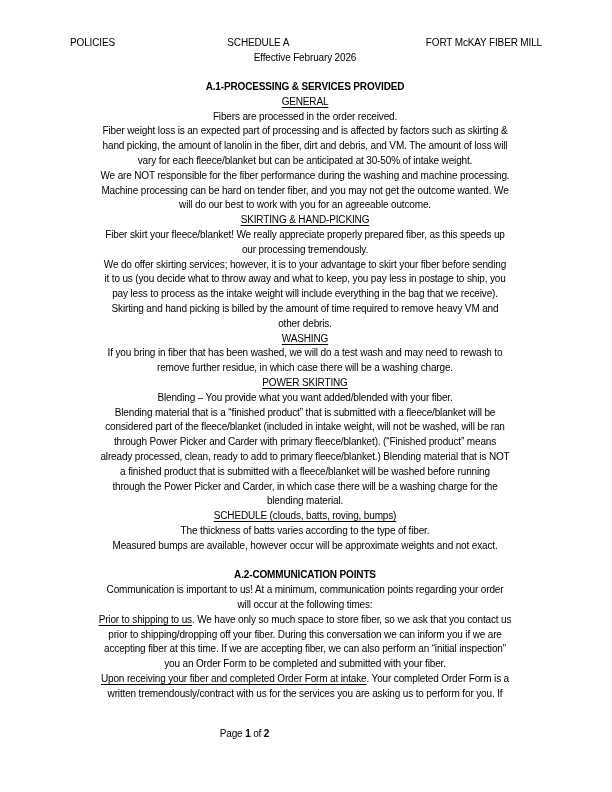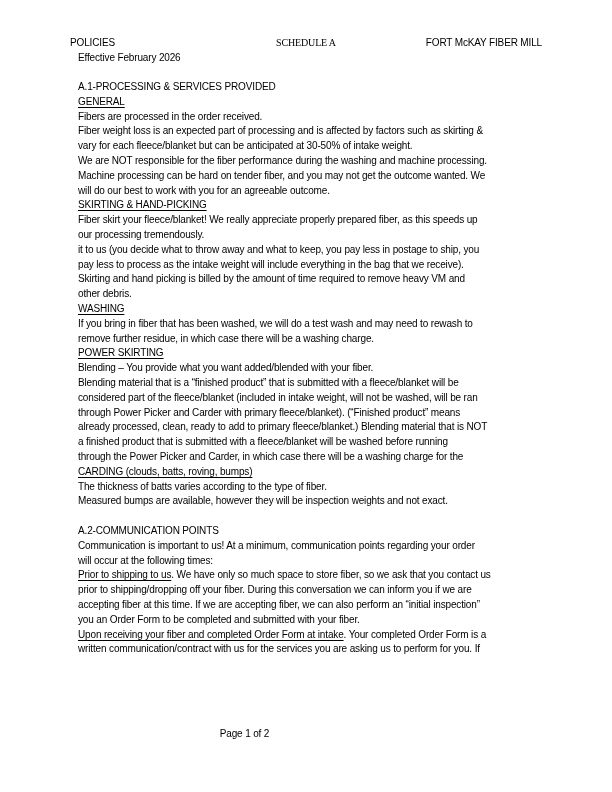--- a/index.html
+++ b/index.html
@@ -16,31 +16,32 @@
   }
   .header-row {
     position: absolute;
     top: 36px;
     left: 70px;
     width: 472px;
     display: flex;
     line-height: 14.8px;
   }
   .header-row .h-left   { flex: 1 1 0; text-align: left;   white-space: nowrap; }
-  .header-row .h-center { flex: 1 1 0; text-align: center; white-space: nowrap; font-family: Liberation Serif, serif; }
+  .header-row .h-center { flex: 1 1 0; text-align: left; white-space: nowrap; }
   .header-row .h-right  { flex: 1 1 0; text-align: right;  white-space: nowrap; }
   .content {
     position: absolute;
     top: 50.5px;
-    left: 78px;
+    left: 69px;
     width: 472px;
     line-height: 14.8px;
+    text-align: center;
   }
   .line { height: 14.8px; white-space: nowrap; }
-  .seg-bold { font-weight: normal; margin-top: 33px; }
+  .seg-bold { font-weight: bold; margin-top: 33px; }
   .seg-underline { text-decoration: underline; text-underline-offset: 2px; text-decoration-thickness: 0.9px; }
   .footer {
     position: absolute;
     top: 727px;
     left: 0;
     width: 489px;
     text-align: center;
     line-height: 14.8px;
   }
 </style>
@@ -54,51 +55,54 @@
     <span class="h-right">FORT McKAY FIBER MILL</span>
   </div>
 
   <div class="content">
       <div class="line"><span>Effective February 2026</span></div>
       <div class="line"></div>
       <div class="line"><span class="seg-bold">A.1-PROCESSING &amp; SERVICES PROVIDED</span></div>
       <div class="line"><span class="seg-underline">GENERAL</span></div>
       <div class="line"><span>Fibers are processed in the order received.</span></div>
       <div class="line"><span>Fiber weight loss is an expected part of processing and is affected by factors such as skirting &amp;</span></div>
+      <div class="line"><span>hand picking, the amount of lanolin in the fiber, dirt and debris, and VM. The amount of loss will</span></div>
       <div class="line"><span>vary for each fleece/blanket but can be anticipated at 30-50% of intake weight.</span></div>
       <div class="line"><span>We are NOT responsible for the fiber performance during the washing and machine processing.</span></div>
       <div class="line"><span>Machine processing can be hard on tender fiber, and you may not get the outcome wanted. We</span></div>
       <div class="line"><span>will do our best to work with you for an agreeable outcome.</span></div>
       <div class="line"><span class="seg-underline">SKIRTING &amp; HAND-PICKING</span></div>
       <div class="line"><span>Fiber skirt your fleece/blanket! We really appreciate properly prepared fiber, as this speeds up</span></div>
       <div class="line"><span>our processing tremendously.</span></div>
+      <div class="line"><span>We do offer skirting services; however, it is to your advantage to skirt your fiber before sending</span></div>
       <div class="line"><span>it to us (you decide what to throw away and what to keep, you pay less in postage to ship, you</span></div>
       <div class="line"><span>pay less to process as the intake weight will include everything in the bag that we receive).</span></div>
       <div class="line"><span>Skirting and hand picking is billed by the amount of time required to remove heavy VM and</span></div>
       <div class="line"><span>other debris.</span></div>
       <div class="line"><span class="seg-underline">WASHING</span></div>
       <div class="line"><span>If you bring in fiber that has been washed, we will do a test wash and may need to rewash to</span></div>
       <div class="line"><span>remove further residue, in which case there will be a washing charge.</span></div>
       <div class="line"><span class="seg-underline">POWER SKIRTING</span></div>
       <div class="line"><span>Blending – You provide what you want added/blended with your fiber.</span></div>
       <div class="line"><span>Blending material that is a “finished product” that is submitted with a fleece/blanket will be</span></div>
       <div class="line"><span>considered part of the fleece/blanket (included in intake weight, will not be washed, will be ran</span></div>
       <div class="line"><span>through Power Picker and Carder with primary fleece/blanket). (“Finished product” means</span></div>
       <div class="line"><span>already processed, clean, ready to add to primary fleece/blanket.) Blending material that is NOT</span></div>
       <div class="line"><span>a finished product that is submitted with a fleece/blanket will be washed before running</span></div>
       <div class="line"><span>through the Power Picker and Carder, in which case there will be a washing charge for the</span></div>
-      <div class="line"><span class="seg-underline">CARDING (clouds, batts, roving, bumps)</span></div>
+      <div class="line"><span>blending material.</span></div>
+      <div class="line"><span class="seg-underline">SCHEDULE (clouds, batts, roving, bumps)</span></div>
       <div class="line"><span>The thickness of batts varies according to the type of fiber.</span></div>
-      <div class="line"><span>Measured bumps are available, however they will be inspection weights and not exact.</span></div>
+      <div class="line"><span>Measured bumps are available, however occur will be approximate weights and not exact.</span></div>
       <div class="line"></div>
       <div class="line"><span class="seg-bold">A.2-COMMUNICATION POINTS</span></div>
       <div class="line"><span>Communication is important to us! At a minimum, communication points regarding your order</span></div>
       <div class="line"><span>will occur at the following times:</span></div>
       <div class="line"><span class="seg-underline">Prior to shipping to us</span><span>. We have only so much space to store fiber, so we ask that you contact us</span></div>
       <div class="line"><span>prior to shipping/dropping off your fiber. During this conversation we can inform you if we are</span></div>
       <div class="line"><span>accepting fiber at this time. If we are accepting fiber, we can also perform an “initial inspection”</span></div>
       <div class="line"><span>you an Order Form to be completed and submitted with your fiber.</span></div>
       <div class="line"><span class="seg-underline">Upon receiving your fiber and completed Order Form at intake</span><span>. Your completed Order Form is a</span></div>
-      <div class="line"><span>written communication/contract with us for the services you are asking us to perform for you. If</span></div>
+      <div class="line"><span>written tremendously/contract with us for the services you are asking us to perform for you. If</span></div>
     </div>
 
   <div class="footer"><span>Page </span><span class="seg-bold">1</span><span> of </span><span class="seg-bold">2</span></div>
 </div>
 
 </body></html>

